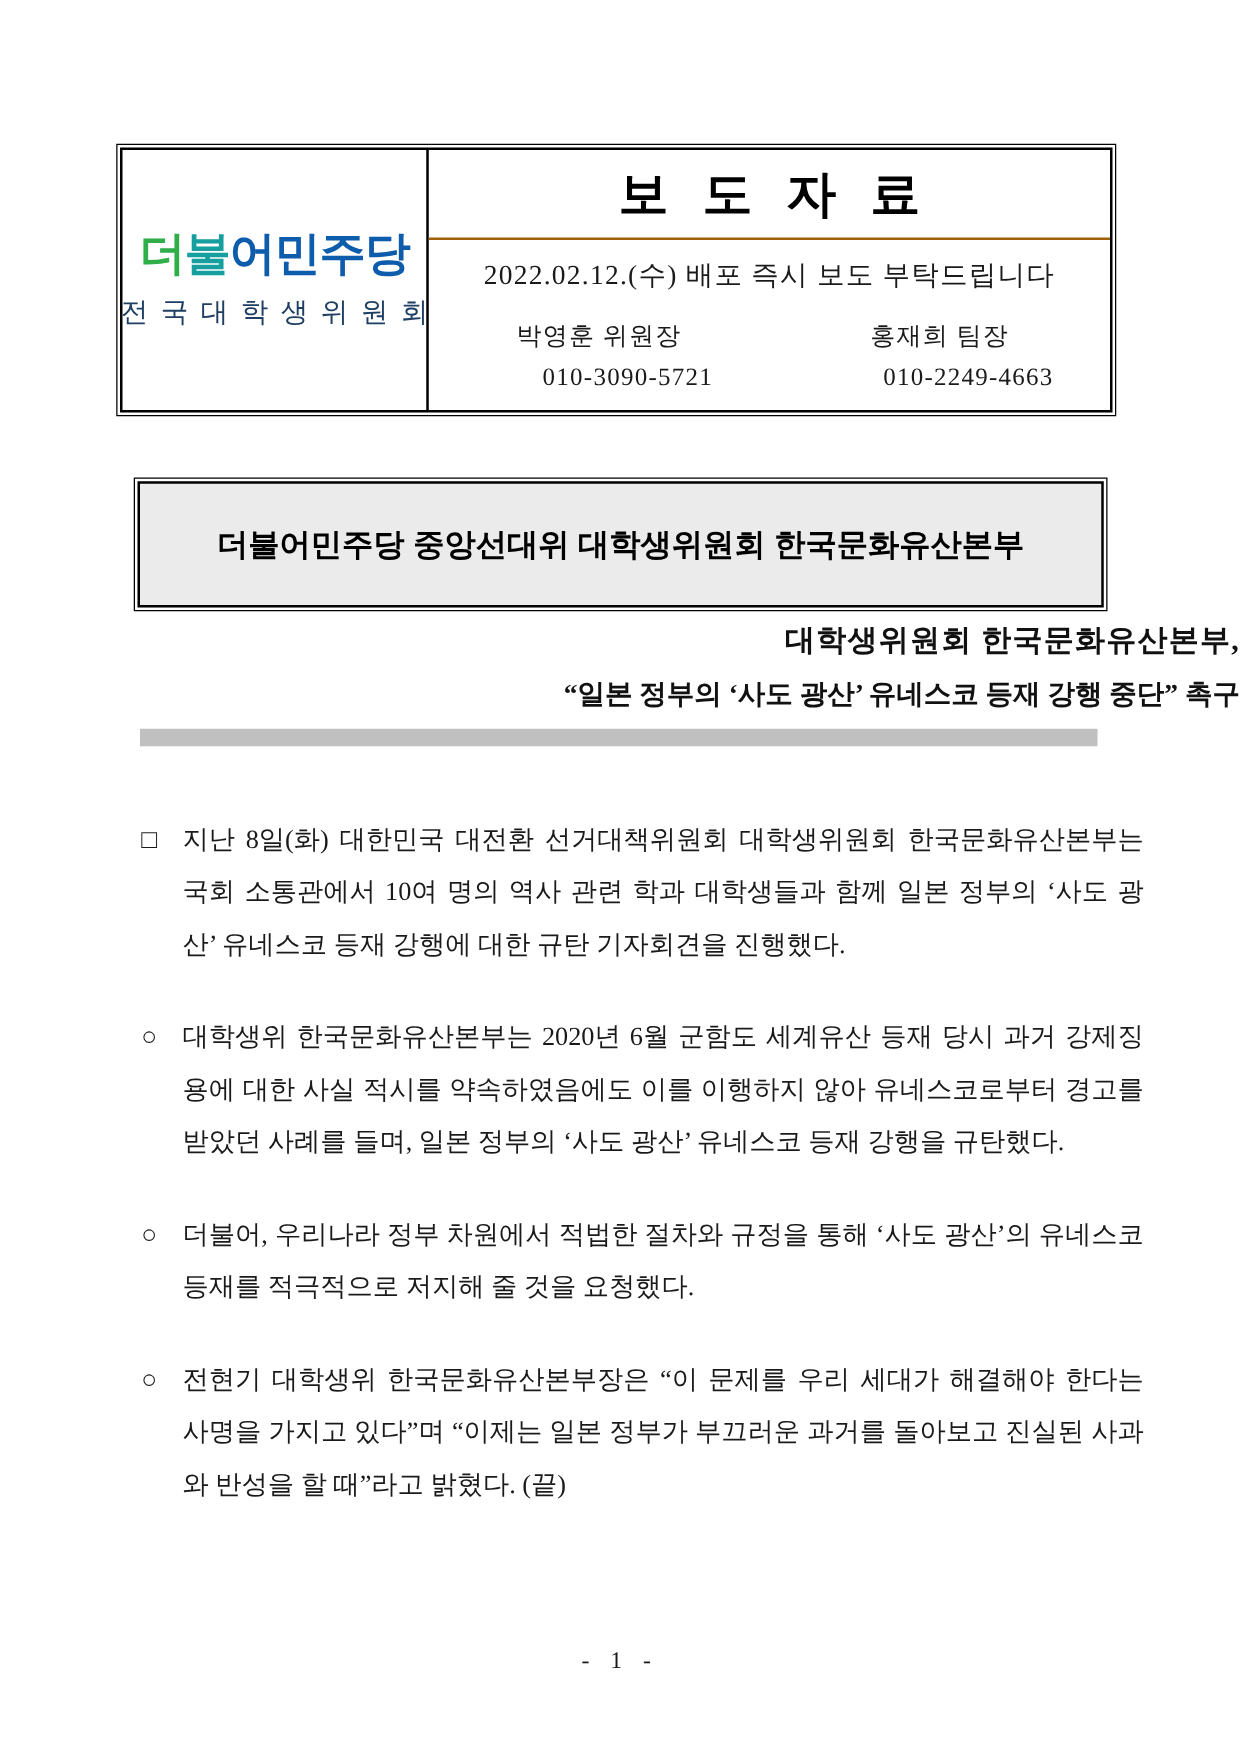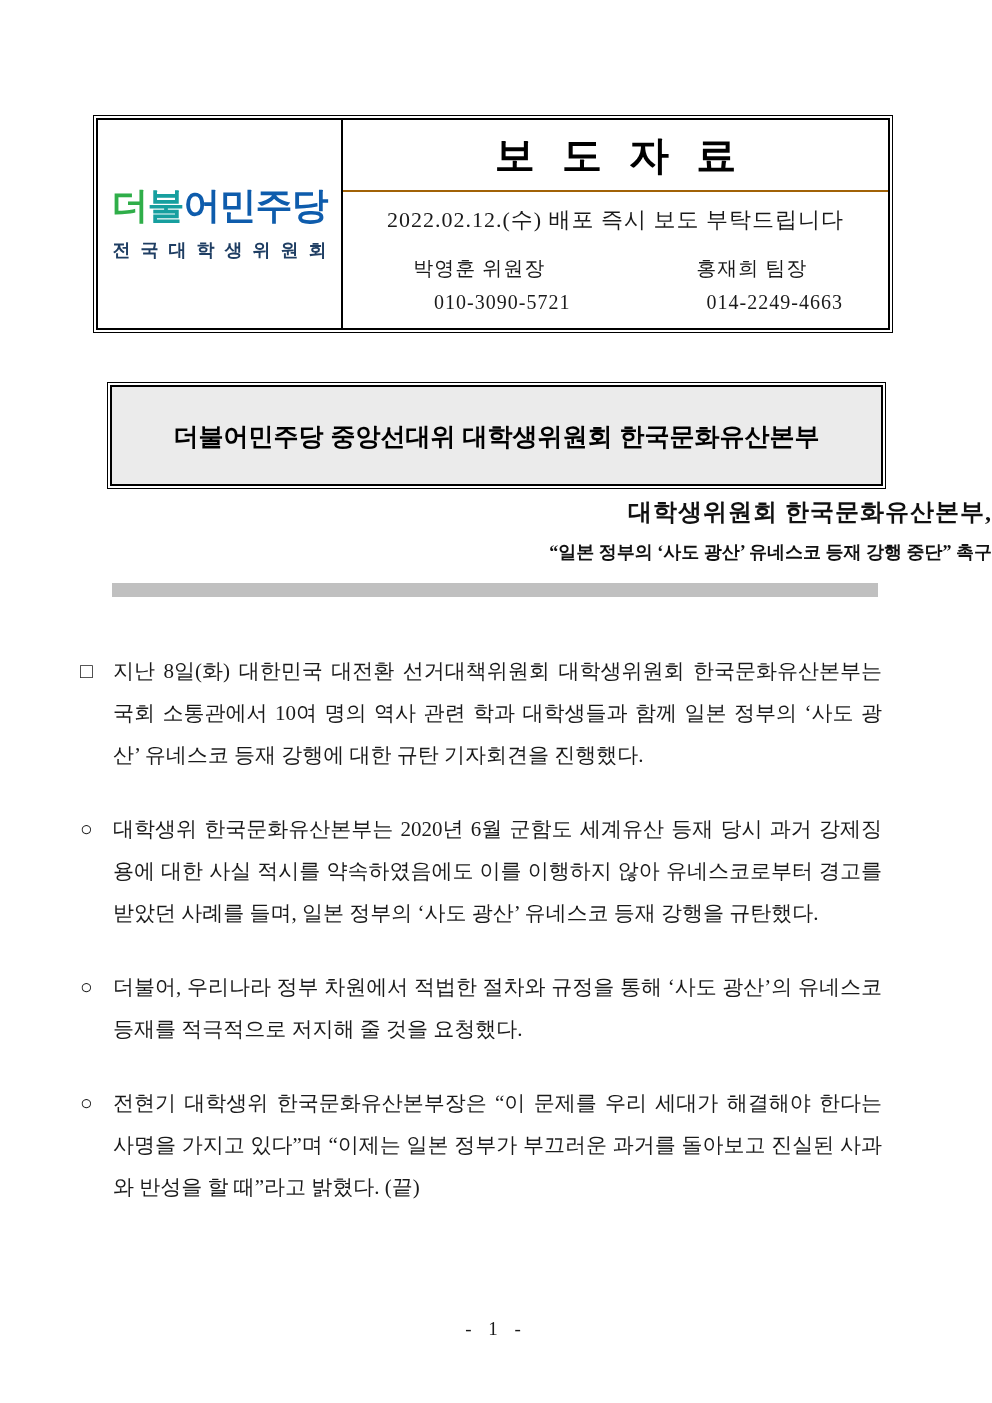--- a/index.html
+++ b/index.html
@@ -29,21 +29,21 @@
   .logo-main {
     font-family: "Liberation Sans", sans-serif;
     font-weight: 800; font-size: 37px; line-height: 1; letter-spacing: -1px;
     white-space: nowrap;
   }
   .seg-green { color: #2fae49; }
   .seg-teal  { color: #179f9f; }
   .seg-blue  { color: #0e5cac; }
   .logo-sub {
     font-family: "Liberation Sans", sans-serif;
-    font-weight: 700; font-size: 18px; color: #1f3e63;
+    font-weight: 400; font-size: 22px; color: #1f3e63;
     letter-spacing: 10px; text-indent: 10px; white-space: nowrap;
   }
   .right-cell { flex: 1 1 auto; display: flex; flex-direction: column; }
   .press-title {
     height: 70px; flex: 0 0 70px;
     border-bottom: 2px solid #a16207;
     display: flex; align-items: center; justify-content: center;
     font-family: "Liberation Sans", sans-serif;
     font-weight: 900; font-size: 40px; color: #000;
     letter-spacing: 8px; text-indent: 8px; white-space: nowrap;
@@ -71,26 +71,26 @@
   }
   .title-line {
     font-family: "Liberation Sans", sans-serif;
     font-weight: 800; font-size: 25px; color: #000;
     white-space: pre-wrap; line-height: 1.2;
   }
 
   
   .subtitle { position: absolute; left: 0; top: 496px; width: 100%; text-align: right; }
   .subtitle-line1 { font-size: 24px; font-weight: 700; letter-spacing: 1px; margin: 0; }
-  .subtitle-line2 { font-size: 18px; font-weight: 700; letter-spacing: 0; margin: 12px 0 0 0; white-space: pre-wrap; }
+  .subtitle-line2 { font-size: 22px; font-weight: 700; letter-spacing: 0; margin: 12px 0 0 0; white-space: pre-wrap; }
 
   .gray-bar { position: absolute; left: 112px; top: 583px; width: 766px; height: 14px; background: #c0c0c0; }
 
   
-  .body-text { position: absolute; left: 80px; top: 650px; width: 802px; }
+  .body-text { position: absolute; left: 113px; top: 650px; width: 802px; }
   .para {
     font-size: 21px; line-height: 42px; color: #1a1a1a;
     text-align: justify;
     margin: 0 0 32px 0;
     padding-left: 33px; text-indent: -33px;
   }
   .bullet { display: inline-block; width: 33px; text-indent: 0; font-size: 21px; }
 
   
   .page-num {
@@ -114,21 +114,21 @@
       <div class="right-cell">
         <div class="press-title">보 도 자 료</div>
         <div class="date-line">2022.02.12.(수) 배포 즉시 보도 부탁드립니다</div>
         <div class="contacts">
           <div class="contact-col">
             <span class="contact-name">박영훈 위원장</span>
             <span class="contact-phone">010-3090-5721</span>
           </div>
           <div class="contact-col">
             <span class="contact-name">홍재희 팀장</span>
-            <span class="contact-phone">014-2249-4663</span>
+            <span class="contact-phone">010-2249-4663</span>
           </div>
         </div>
       </div>
     </div>
   </div>
 
   <div class="title-box dbl-border">
     <div class="dbl-inner">
       <div class="title-line">더불어민주당 중앙선대위 대학생위원회 한국문화유산본부</div>
     </div>

